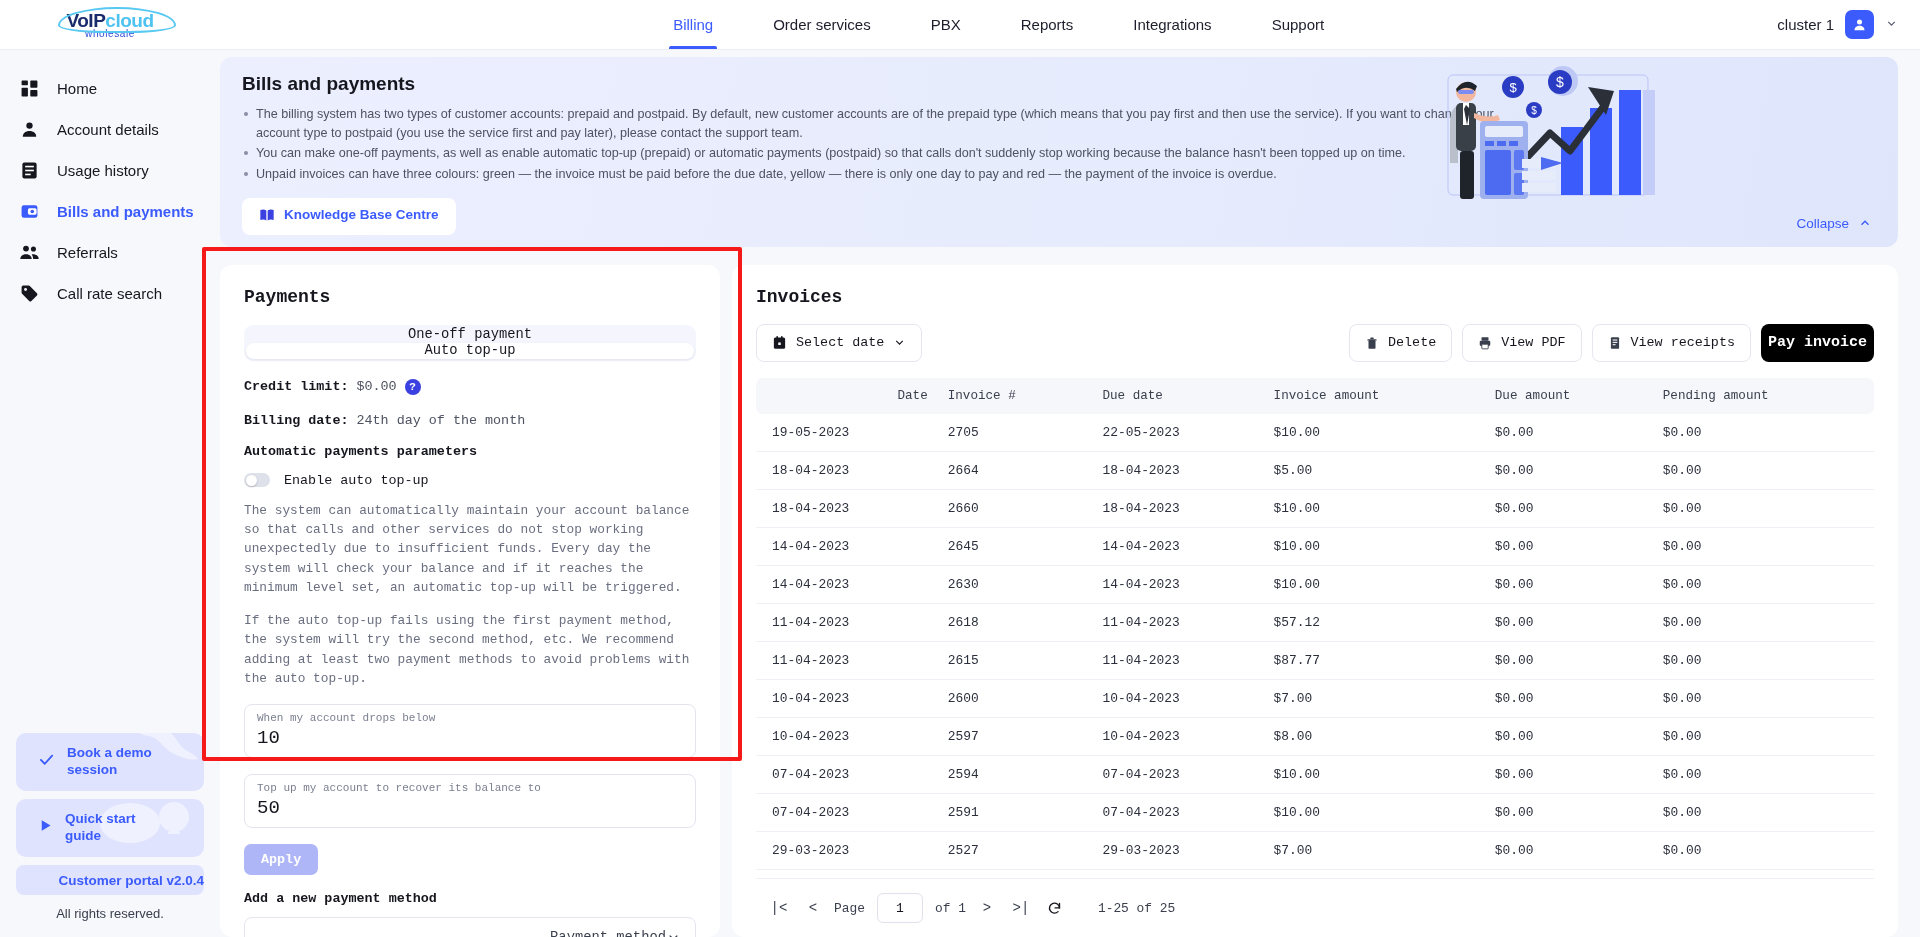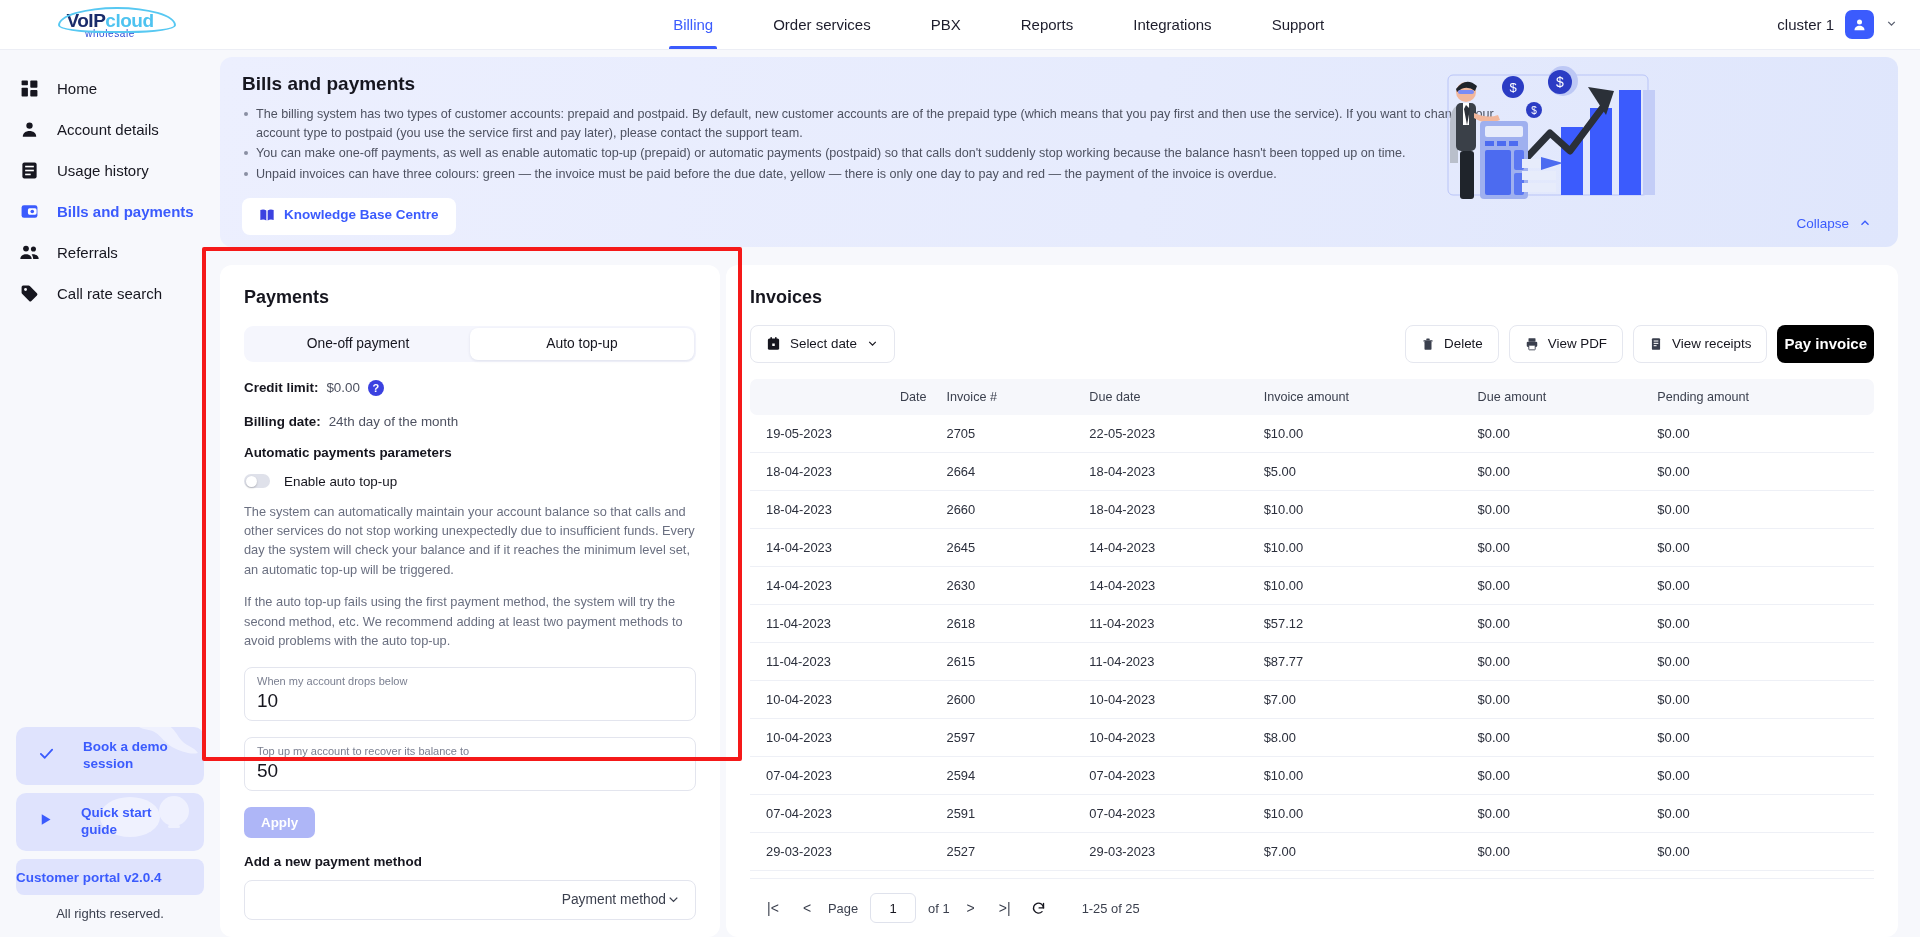--- a/index.html
+++ b/index.html
@@ -55,30 +55,30 @@
   .side-item {
     display: flex; align-items: center; gap: 17px;
     height: 41px; padding-left: 18px; cursor: pointer;
     font-size: 15px; color: #16161f;
   }
   .side-item.active { color: #3b5bfd; font-weight: bold; }
   .side-icon { width: 22px; height: 22px; display: flex; align-items: center; justify-content: center; flex: none; }
   .side-bottom { margin-top: auto; padding: 0 16px 16px 16px; }
   .promo {
     background: #dfe3fd; border-radius: 10px; height: 58px;
-    display: flex; align-items: center; gap: 28px; padding-left: 22px;
+    display: flex; align-items: center; gap: 12px; padding-left: 22px;
     margin-bottom: 8px; color: #3b5bfd; font-size: 13.5px; font-weight: bold;
     line-height: 1.25; cursor: pointer; position: relative; overflow: hidden;
   }
   .promo span.lbl { position: relative; z-index: 2; max-width: 95px; }
   .promo-icon { position: relative; z-index: 2; color: #3b5bfd; }
   .promo-deco { position: absolute; right: 4px; top: -6px; opacity: .5; z-index: 1; }
   .version-pill {
-    background: #dfe3fd; border-radius: 8px; height: 36px;
-    display: flex; align-items: center; justify-content: flex-start;
+    background: #dfe3fd; border-radius: 8px; height: 30px;
+    display: flex; align-items: center; justify-content: flex-end;
     color: #3b5bfd; font-size: 13.5px; font-weight: bold; cursor: pointer;
   }
   .rights { text-align: center; font-size: 13px; color: #3a3f4d; margin-top: 11px; }
 
   .content { flex: 1; padding: 7px 22px 0 0; display: flex; flex-direction: column; min-width: 0; }
 
   
   .banner {
     background: linear-gradient(100deg,#eceffe 0%, #e6ebfd 55%, #dfe6fc 100%);
     border-radius: 12px; padding: 16px 22px 12px 22px;
@@ -100,32 +100,32 @@
     font-size: 13.5px; font-weight: bold; color: #3b5bfd; cursor: pointer;
   }
   .banner-art { position: absolute; right: 190px; top: 8px; width: 270px; height: 160px; }
   .collapse {
     position: absolute; right: 26px; bottom: 16px;
     display: flex; align-items: center; gap: 9px;
     color: #3b5bfd; font-size: 13.5px; cursor: pointer;
   }
 
   
-  .panels { display: flex; gap: 6px; margin-top: 18px; flex: 1; min-height: 0; }
+  .panels { display: flex; gap: 12px; margin-top: 18px; flex: 1; min-height: 0; font-family: Liberation Mono, monospace; }
   .payments-outer { position: relative; width: 500px; flex: none; }
   .redbox {
     position: absolute; left: -18px; top: -18px; width: 540px; height: 514px;
     border: 4px solid #f51919; border-radius: 2px; pointer-events: none; z-index: 5;
   }
   .card { background: #fff; border-radius: 12px; }
   .payments { padding: 22px 24px 0 24px; height: 100%; }
   .panel-title { font-size: 18px; color: #16161f; font-weight: bold; }
   .seg {
     display: flex; background: #f5f6fd; border-radius: 9px;
-    margin-top: 18px; padding: 2px; height: 36px;
+    margin-top: 18px; padding: 2px; height: 36px; flex-direction: column;
   }
   .seg-btn {
     flex: 1; display: flex; align-items: center; justify-content: center;
     font-size: 13.8px; color: #16161f; cursor: pointer; border-radius: 8px;
   }
   .seg-btn.on { background: #fff; box-shadow: 0 1px 3px rgba(30,40,90,.10); }
   .kv { font-size: 13.4px; color: #4e5261; margin-top: 18px; display: flex; align-items: center; gap: 8px; }
   .kv b { color: #16161f; }
   .help-dot {
     width: 16px; height: 16px; border-radius: 50%; background: #3b41e0;

